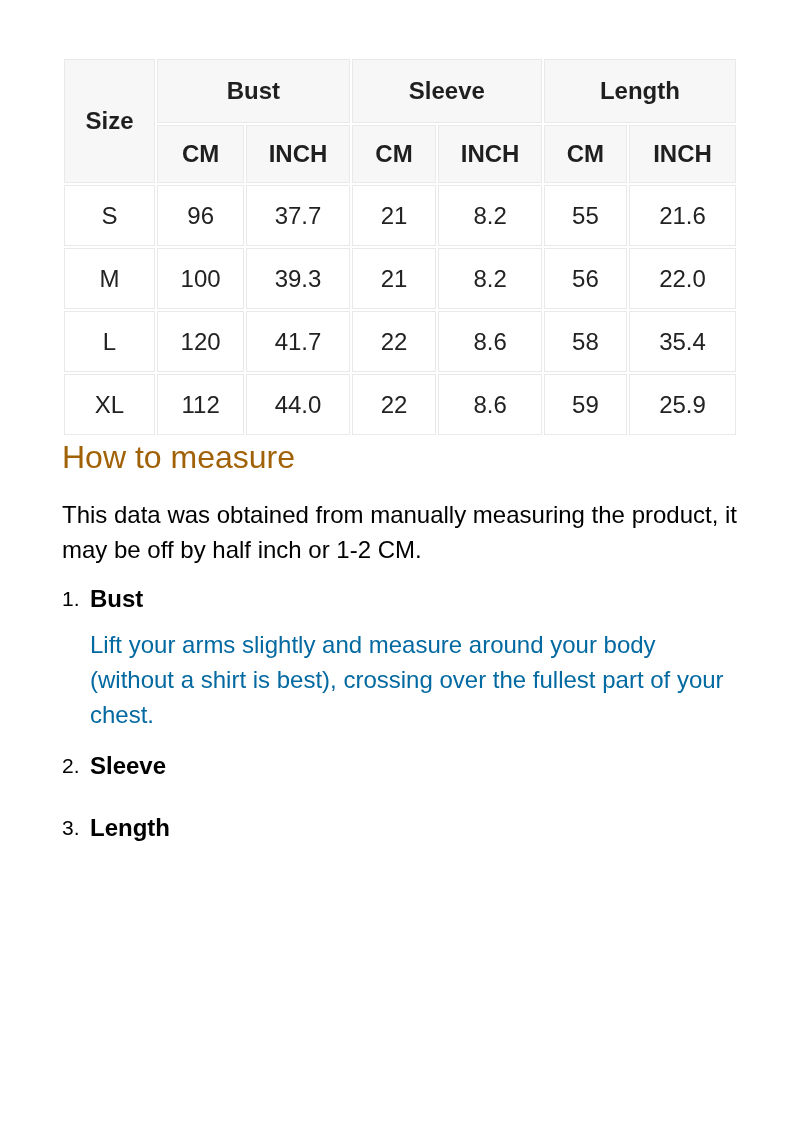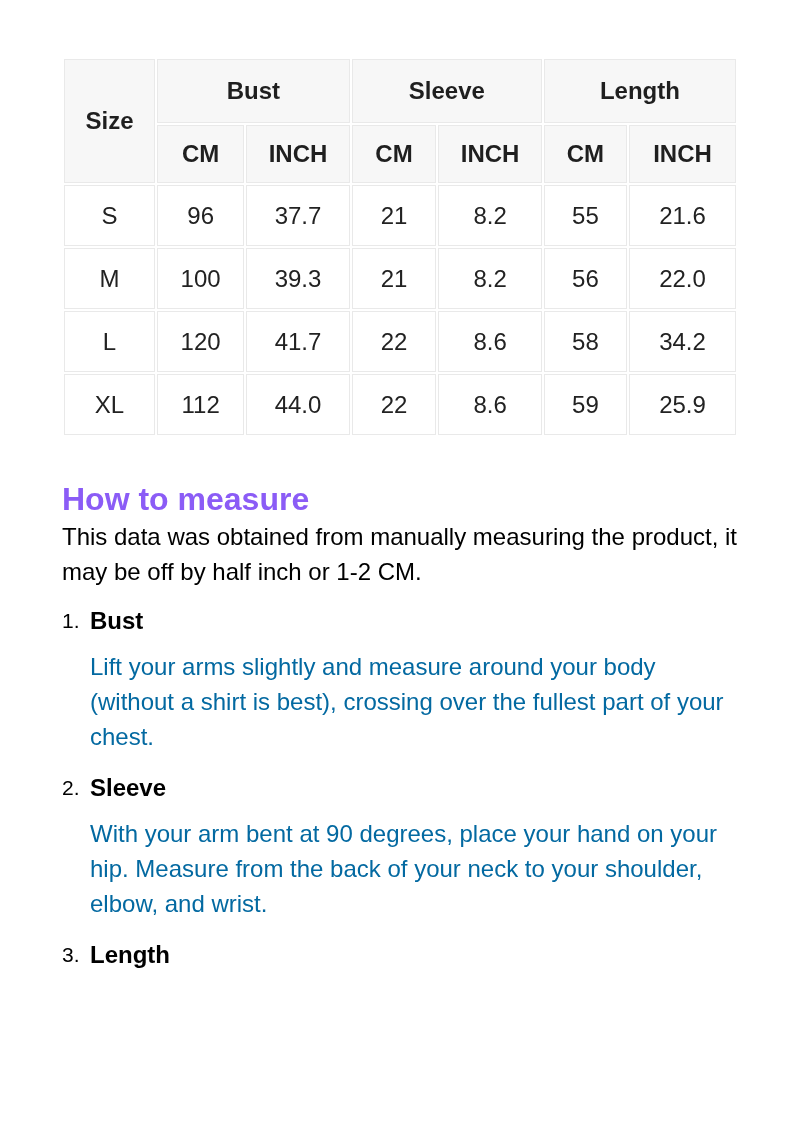--- a/index.html
+++ b/index.html
@@ -41,28 +41,27 @@
     background: #ffffff;
     font-weight: normal;
     color: #222222;
     height: 61px;
   }
   tr.group-row th { height: 64px; }
   tr.unit-row th { height: 58px; margin-top: 47px; }
 
   
   h2.howto-title {
-    margin-top: 42px;
     font-size: 32px;
     line-height: 40px;
-    font-weight: bold;
-    color: #8b5cf6;
+    font-weight: normal;
+    color: #a16207;
   }
   p.howto-intro {
-    margin-top: 0;
+    margin-top: 20px;
     font-size: 24px;
     line-height: 35px;
     color: #000000;
   }
   .steps { margin-top: 16px; }
   .step {
     display: flex;
     align-items: flex-start;
   }
   .step + .step { margin-top: 18px; }
@@ -136,21 +135,21 @@
         <td>56</td>
         <td>22.0</td>
       </tr>
       <tr>
         <td>L</td>
         <td>120</td>
         <td>41.7</td>
         <td>22</td>
         <td>8.6</td>
         <td>58</td>
-        <td>34.2</td>
+        <td>35.4</td>
       </tr>
       <tr>
         <td>XL</td>
         <td>112</td>
         <td>44.0</td>
         <td>22</td>
         <td>8.6</td>
         <td>59</td>
         <td>25.9</td>
       </tr>
@@ -168,21 +167,20 @@
         <div class="step-body">
           <div class="step-title">Bust</div>
           <p class="step-desc">Lift your arms slightly and measure around your body (without a shirt is best), crossing over the fullest part of your chest.</p>
         </div>
       </div>
 
       <div class="step">
         <span class="step-num">2.</span>
         <div class="step-body">
           <div class="step-title">Sleeve</div>
-          <p class="step-desc">With your arm bent at 90 degrees, place your hand on your hip. Measure from the back of your neck to your shoulder, elbow, and wrist.</p>
         </div>
       </div>
 
       <div class="step">
         <span class="step-num">3.</span>
         <div class="step-body">
           <div class="step-title">Length</div>
         </div>
       </div>
 

